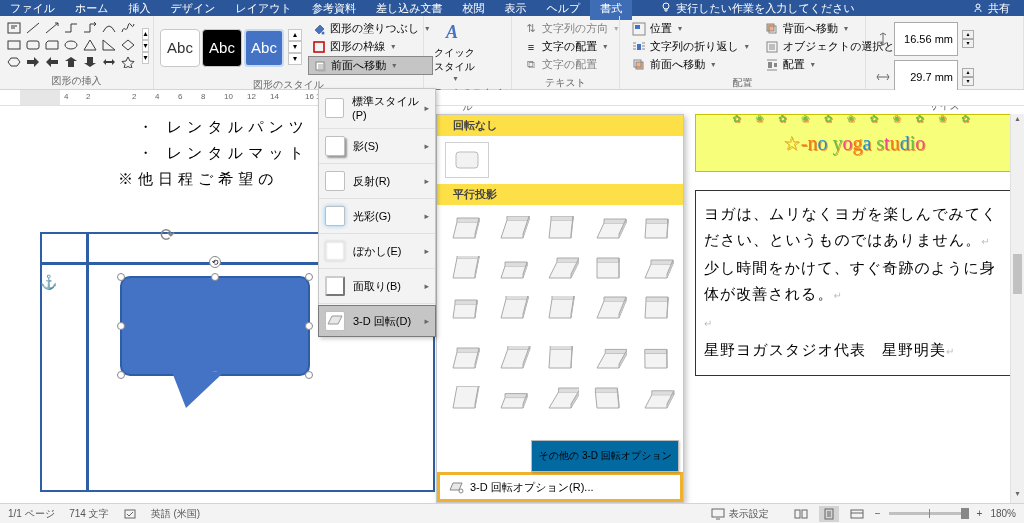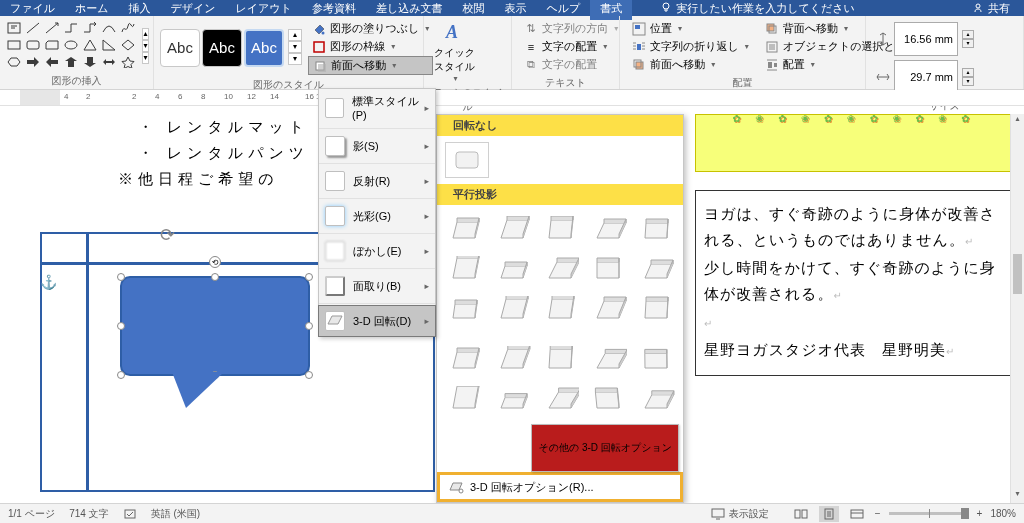--- a/index.html
+++ b/index.html
@@ -85,21 +85,21 @@
   .fx-sep { border-top: 1px solid #e1e1e1; margin: 2px 0; }
   
   
   .rot-flyout { position: absolute; left: 436px; top: 114px; width: 248px; bottom: 20px; background: #fff; border: 1px solid #c6c6c6; box-shadow: 2px 2px 6px rgba(0,0,0,0.25); z-index: 19; overflow:hidden; }
   .rot-section-h { background: #fde047; padding: 3px 16px; font-size: 11px; font-weight: bold; color: #444; }
   .rot-grid { display: grid; grid-template-columns: repeat(5, 42px); gap: 6px; padding: 8px; }
   .rot-thumb { width: 42px; height: 34px; display: flex; align-items: center; justify-content: center; border: 1px solid transparent; }
   .rot-thumb svg { width: 34px; height: 28px; }
   .rot-none { width: 44px; height: 36px; border: 1px solid #d0d0d0; margin: 6px 8px; display:flex; align-items:center; justify-content:center;}
   .rot-footer { position:absolute; left:0; right:0; bottom: 0; }
-  .rot-tooltip { position: absolute; right: 4px; bottom: 30px; background: #b91c1c; border: 1px solid #bbb; padding: 16px 6px; font-size: 10px; box-shadow: 1px 1px 2px rgba(0,0,0,0.2); z-index:25;}
+  .rot-tooltip { position: absolute; right: 4px; bottom: 30px; background: #0369a1; border: 1px solid #bbb; padding: 8px 6px; font-size: 10px; box-shadow: 1px 1px 2px rgba(0,0,0,0.2); z-index:25;}
   .rot-opt { border: 3px solid #f0b030; padding: 4px 8px; display: flex; align-items: center; gap: 6px; font-size: 11px; background:#fff;}
   .rot-opt .ic { width: 16px; height: 16px; }
   
   .statusbar { position: absolute; left:0; right:0; bottom:0; height: 20px; background: #f3f3f3; border-top: 1px solid #d4d4d4; display: flex; align-items: center; font-size: 10px; color: #555; padding: 0 8px; z-index:30;}
   .statusbar .sb-item { margin-right: 14px; display:flex; align-items:center; gap:4px;}
   .statusbar .right { margin-left: auto; display:flex; align-items:center; gap:8px;}
   .view-btn { width: 20px; height: 16px; border: 1px solid transparent; display:flex; align-items:center; justify-content:center;}
   .view-btn.active { background:#d4d4d4; }
   .zoom-slider { width: 80px; height: 3px; background: #c0c0c0; position: relative; }
   .zoom-slider::before { content:''; position:absolute; left:50%; top:-3px; width:1px; height:9px; background:#888;}
@@ -459,22 +459,22 @@
     <span class="ruler-num" style="left:187px">12</span>
     <span class="ruler-num" style="left:210px">14</span>
     <span class="ruler-num" style="left:245px">16</span>
     <span class="ruler-num" style="left:256px">18</span>
   </div>
 </div>
 
 <div class="doc-area">
   <div class="doc-left">
     <div class="doc-text" style="margin-left:118px;">
+      <div class="bullet">・ レンタルパンツ</div>
       <div class="bullet">・ レンタルマット</div>
-      <div class="bullet">・ レンタルパンツ</div>
       <div style="margin-left:-20px;">※他日程ご希望の</div>
     </div>
     <div class="blue-shape-area">
       <div class="blue-grid-v" style="left:44px;"></div>
       <div class="blue-grid-h" style="top:28px;"></div>
       <span class="rot-icon">⟳</span>
       <span class="anchor-ic">⚓</span>
       <div class="callout">
         <div class="rot-handle">⟲</div>
         <div class="sel-handle" style="left:-5px;top:-5px"></div>
@@ -484,23 +484,24 @@
         <div class="sel-handle" style="right:-5px;top:50%;margin-top:-4px"></div>
         <div class="sel-handle" style="left:-5px;bottom:-5px"></div>
         <div class="sel-handle" style="left:50%;margin-left:-4px;bottom:-5px"></div>
         <div class="sel-handle" style="right:-5px;bottom:-5px"></div>
       </div>
     </div>
   </div>
   <div class="doc-right">
     <div class="banner">
       <div class="deco">✿ ❀ ✿ ❀ ✿ ❀ ✿ ❀ ✿ ❀ ✿</div>
+      <div class="txt"><span class="y">☆</span><span class="o">-n</span><span class="b">o </span><span class="g">y</span><span class="p">o</span><span class="o">g</span><span class="b">a </span><span class="g">s</span><span class="p">t</span><span class="o">u</span><span class="b">d</span><span class="g">i</span><span class="p">o</span></div>
     </div>
     <div class="body-box">
-      <span>ヨガは、すぐ奇跡のように身体が改善される、というものではありません。</span><span class="ret">↵</span><br>
+      <span>ヨガは、ムリなくヨガを楽しんでみてください、というものではありません。</span><span class="ret">↵</span><br>
       <span>少し時間をかけて、すぐ奇跡のように身体が改善される。</span><span class="ret">↵</span><br>
       <span class="ret">↵</span><br>
       <span>星野ヨガスタジオ代表　星野明美</span><span class="ret">↵</span>
     </div>
   </div>
 </div>
 
 <div class="fx-menu">
   <div class="fx-item">
       <div class="sw"></div>

